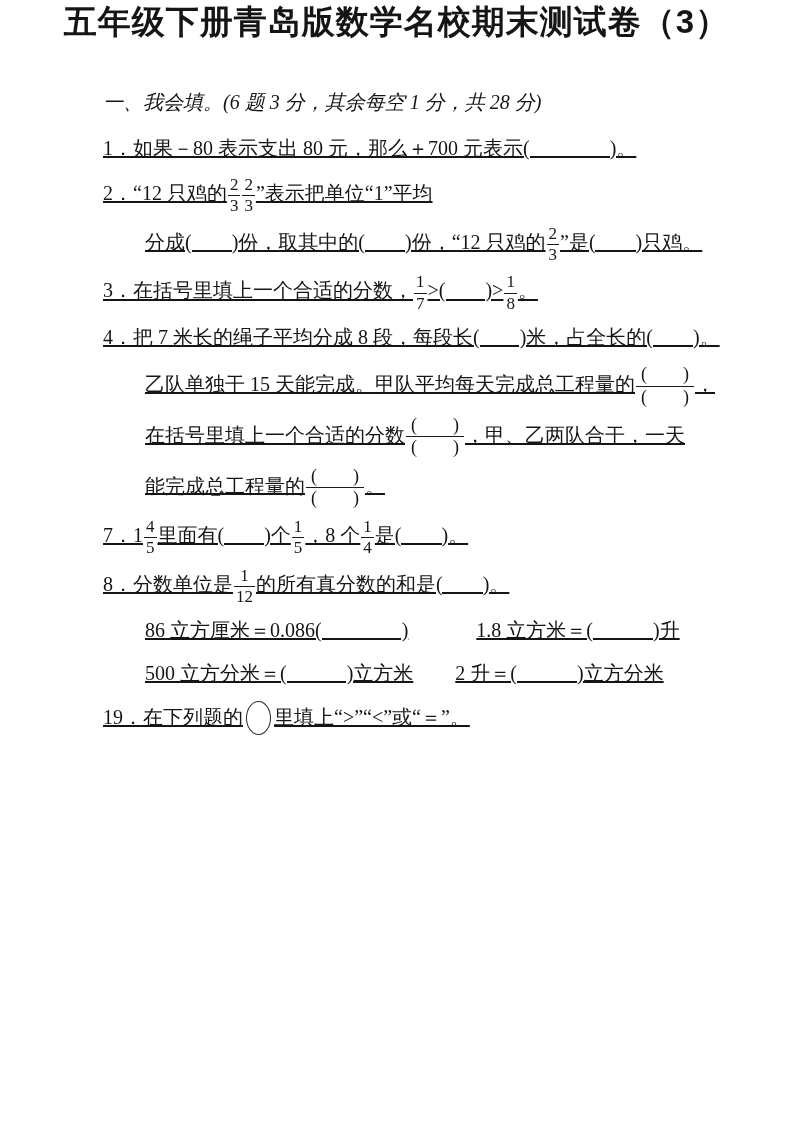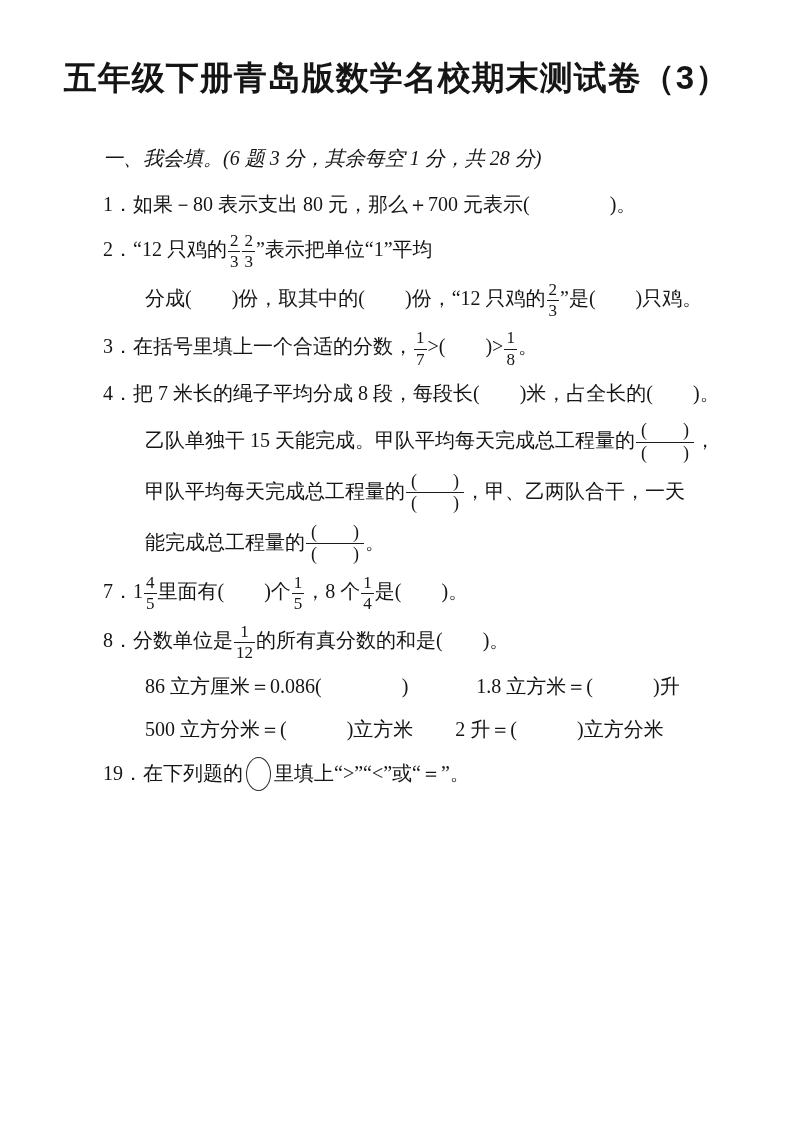--- a/index.html
+++ b/index.html
@@ -8,21 +8,20 @@
     width: 793px;
     height: 1122px;
     background: #ffffff;
     color: #151515;
     font-family: "Liberation Serif", "DejaVu Serif", serif;
     overflow: hidden;
   }
   .page {
     width: 793px;
     height: 1122px;
-    padding-top: 56px;
     position: relative;
   }
   .title {
     font-size: 33px;
     font-weight: bold;
     text-align: center;
     letter-spacing: 1px;
     margin: 0 0 42px 0;
     font-family: "Liberation Sans", "DejaVu Sans", sans-serif;
   }
@@ -39,21 +38,21 @@
   .line {
     display: block;
     font-size: 20px;
     line-height: 31px;
     min-height: 31px;
     margin-bottom: 12px;
     white-space: pre-wrap;
   }
   .line.tall { margin-bottom: 9px; }
   .line.indent { padding-left: 42px; }
-  .seg { display: inline; }
+  .seg { display: inline; text-decoration: underline; }
   .frac {
     display: inline-flex;
     flex-direction: column;
     align-items: center;
     vertical-align: middle;
     font-size: 17px;
     line-height: 1.08;
     margin: 0 1px;
     text-align: center;
   }
@@ -84,21 +83,21 @@
   <h1 class="title">五年级下册青岛版数学名校期末测试卷（3）</h1>
   <div class="content">
     <div class="section-heading">一、我会填。(6 题 3 分，其余每空 1 分，共 28 分)</div>
     <div>
         <div class="line"><span class="seg">1．如果－80 表示支出 80 元，那么＋700 元表示(　　　　)。</span></div>
         <div class="line tall"><span class="seg">2．“12 只鸡的</span><span class="frac"><span class="num">2</span><span class="bar"></span><span class="den">3</span></span><span class="frac"><span class="num">2</span><span class="bar"></span><span class="den">3</span></span><span class="seg">”表示把单位“1”平均</span></div>
         <div class="line indent tall"><span class="seg">分成(　　)份，取其中的(　　)份，“12 只鸡的</span><span class="frac"><span class="num">2</span><span class="bar"></span><span class="den">3</span></span><span class="seg">”是(　　)只鸡。</span></div>
         <div class="line tall"><span class="seg">3．在括号里填上一个合适的分数，</span><span class="frac"><span class="num">1</span><span class="bar"></span><span class="den">7</span></span><span class="seg">&gt;(　　)&gt;</span><span class="frac"><span class="num">1</span><span class="bar"></span><span class="den">8</span></span><span class="seg">。</span></div>
         <div class="line"><span class="seg">4．把 7 米长的绳子平均分成 8 段，每段长(　　)米，占全长的(　　)。</span></div>
         <div class="line indent tall"><span class="seg">乙队单独干 15 天能完成。甲队平均每天完成总工程量的</span><span class="frac pfrac"><span class="num">(　　)</span><span class="bar"></span><span class="den">(　　)</span></span><span class="seg">，</span></div>
-        <div class="line indent tall"><span class="seg">甲队平均每天完成总工程量的</span><span class="frac pfrac"><span class="num">(　　)</span><span class="bar"></span><span class="den">(　　)</span></span><span class="seg">，甲、乙两队合干，一天</span></div>
+        <div class="line indent tall"><span class="seg">在括号里填上一个合适的分数</span><span class="frac pfrac"><span class="num">(　　)</span><span class="bar"></span><span class="den">(　　)</span></span><span class="seg">，甲、乙两队合干，一天</span></div>
         <div class="line indent tall"><span class="seg">能完成总工程量的</span><span class="frac pfrac"><span class="num">(　　)</span><span class="bar"></span><span class="den">(　　)</span></span><span class="seg">。</span></div>
         <div class="line tall"><span class="seg">7．1</span><span class="frac"><span class="num">4</span><span class="bar"></span><span class="den">5</span></span><span class="seg">里面有(　　)个</span><span class="frac"><span class="num">1</span><span class="bar"></span><span class="den">5</span></span><span class="seg">，8 个</span><span class="frac"><span class="num">1</span><span class="bar"></span><span class="den">4</span></span><span class="seg">是(　　)。</span></div>
         <div class="line tall"><span class="seg">8．分数单位是</span><span class="frac"><span class="num">1</span><span class="bar"></span><span class="den">12</span></span><span class="seg">的所有真分数的和是(　　)。</span></div>
         <div class="line indent"><span class="seg">86 立方厘米＝0.086(　　　　)</span><span class="hgap" style="width: 68px;"></span><span class="seg">1.8 立方米＝(　　　)升</span></div>
         <div class="line indent"><span class="seg">500 立方分米＝(　　　)立方米</span><span class="hgap" style="width: 42px;"></span><span class="seg">2 升＝(　　　)立方分米</span></div>
         <div class="line"><span class="seg">19．在下列题的</span><span class="circle-shape"></span><span class="seg">里填上“&gt;”“&lt;”或“＝”。</span></div>
       </div>
   </div>
 </div>
 

